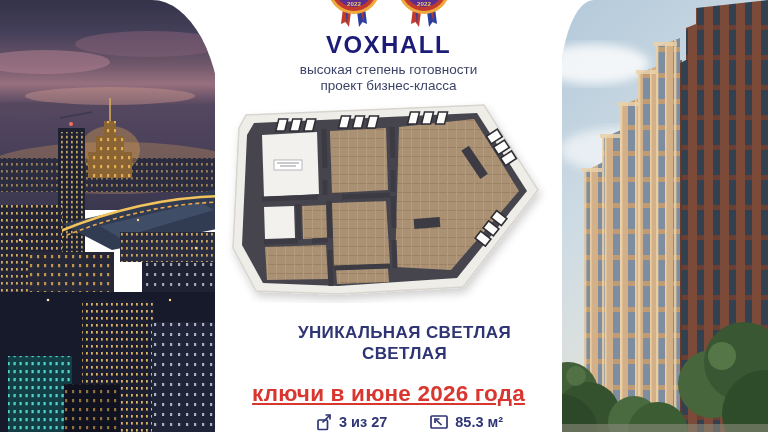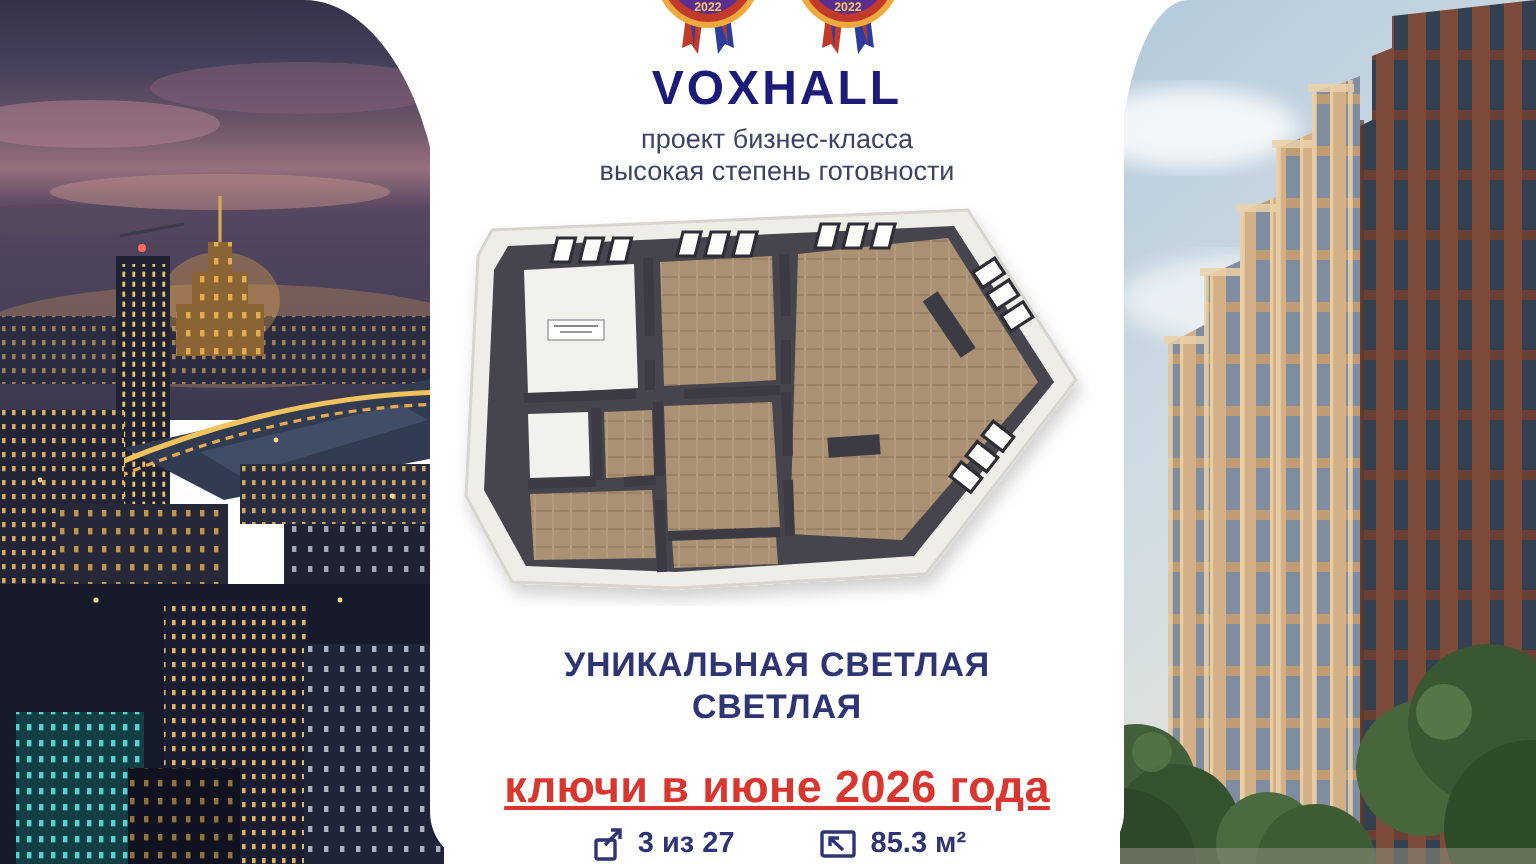--- a/index.html
+++ b/index.html
@@ -5,44 +5,44 @@
   html,body{margin:0;padding:0;background:#222;}
   .stage{
     position:relative;width:768px;height:432px;overflow:hidden;
     font-family:"Liberation Sans", sans-serif;background:#fff;
   }
   .photo{position:absolute;top:0;height:432px;}
   .photo svg{display:block;width:100%;height:100%;}
   .photo-left{left:0;width:222px;border-top-right-radius:70px 130px;overflow:hidden;}
   .photo-right{right:0;width:208px;border-top-left-radius:34px 90px;overflow:hidden;}
   .panel{
-    position:absolute;left:215px;top:0;width:347px;height:432px;background:#ffffff;border-radius:26px;
+    position:absolute;left:215px;top:0;width:347px;height:432px;background:#ffffff;
   }
   .badges{position:absolute;top:0;left:0;width:100%;display:flex;justify-content:center;gap:24px;}
   .badge{width:46px;height:28px;}
   .brand{
     position:absolute;top:31px;left:0;width:100%;text-align:center;
     font-size:24px;font-weight:800;letter-spacing:1.5px;color:#1c1c78;
   }
   .subtitle{
     position:absolute;top:62px;left:0;width:100%;text-align:center;
     font-size:13.5px;line-height:16px;color:#3d4366;font-weight:500;
   }
   .planwrap{position:absolute;top:98px;left:3px;width:340px;height:205px;}
   .headline{
-    position:absolute;top:322px;left:0;width:100%;text-align:center;
+    position:absolute;top:322px;left:16px;width:100%;text-align:center;
     font-size:17px;line-height:21px;font-weight:700;color:#2f3574;letter-spacing:.4px;
   }
   .keys{
     position:absolute;top:381px;left:0;width:100%;text-align:center;
     font-size:22.5px;font-weight:800;color:#d8362e;letter-spacing:.2px;text-decoration:underline;
   }
   .inforow{
     position:absolute;top:412px;left:0;width:100%;display:flex;justify-content:center;gap:42px;
-    color:#2f3574;font-size:14.5px;font-weight:600;
+    color:#2f3574;font-size:14.5px;font-weight:600;padding-left:20px;
   }
   .infoitem{display:flex;align-items:center;gap:6px;}
   .infoitem svg{display:block;}
 </style>
 </head>
 <body>
 
 <div class="stage">
 
   <div class="photo photo-left">
@@ -210,22 +210,22 @@
         <circle cx="23" cy="-12" r="26" fill="#f0a93c"></circle>
         <circle cx="23" cy="-12" r="23" fill="#c23a2c"></circle>
         <circle cx="23" cy="-12" r="19" fill="#5b2d8f"></circle>
         <text x="23" y="5.5" text-anchor="middle" font-size="6.2" font-weight="bold" fill="#f3c969">2022</text>
       </svg>
     </div>
 
     <div class="brand">VOXHALL</div>
 
     <div class="subtitle">
+      <div>высокая степень готовности</div>
       <div>проект бизнес-класса</div>
-      <div>высокая степень готовности</div>
     </div>
 
     <div class="planwrap">
       <svg viewBox="0 0 340 205">
         <defs>
           <pattern id="wood" width="9" height="9" patternUnits="userSpaceOnUse">
             <rect width="9" height="9" fill="#ab9173"></rect>
             <rect x="0" y="4" width="9" height="1" fill="#9c8264"></rect>
             <rect x="4" y="0" width="1" height="9" fill="#b59b7d"></rect>
           </pattern>

